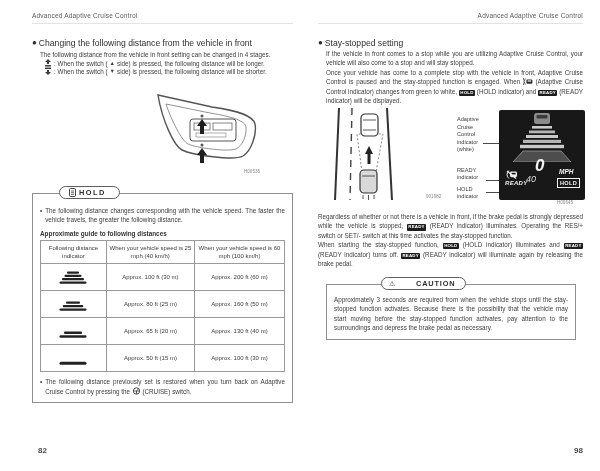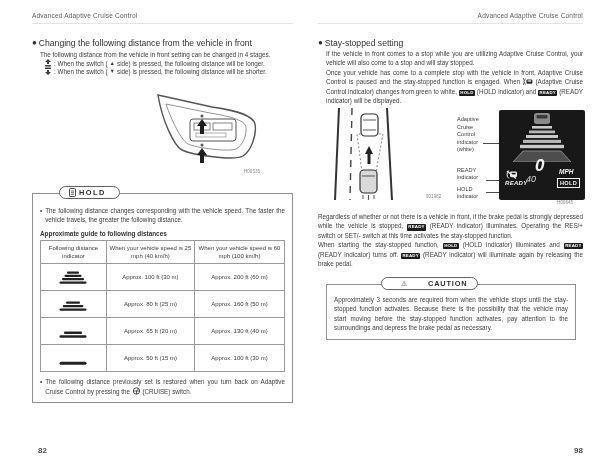--- a/index.html
+++ b/index.html
@@ -42,21 +42,21 @@
   .cap-wheel { top:169px; left:244px; }
 
   .framed-box { position:absolute; border:1px solid #8f8f8f; background:#fff; }
   .note-box { top:193px; left:32px; width:261px; padding:12px 7px 6px 7px; }
   .box-pill {
     position:absolute; top:-8px; left:26px; background:#fff;
     border:1px solid #5f5f5f; border-radius:8px; padding:1px 13px 1px 9px;
     display:flex; align-items:center; gap:3px;
     font-size:7.4px; font-weight:bold; color:#2e2e2e; letter-spacing:1.5px;
   }
-  .caution-pill { left:54px; letter-spacing:.8px; padding:1px 10px 1px 19px;gap:20px; }
+  .caution-pill { left:54px; letter-spacing:.8px; padding:1px 10px 1px 7px;gap:20px; }
   .warn-glyph { font-size:7px; font-weight:normal; }
 
   .note-bullet { display:flex; gap:3px; }
   .note-bullet .bl { flex:0 0 auto; }
   .table-title { font-size:6.4px; font-weight:bold; margin:5px 0 3px 0; color:#343434; }
 
   table.dist { width:100%; border-collapse:collapse; font-size:6px; color:#3c3c3c; }
   table.dist th, table.dist td {
     border:1px solid #9a9a9a; text-align:center; vertical-align:middle; padding:3px 2px;
     font-weight:normal; line-height:1.35;

